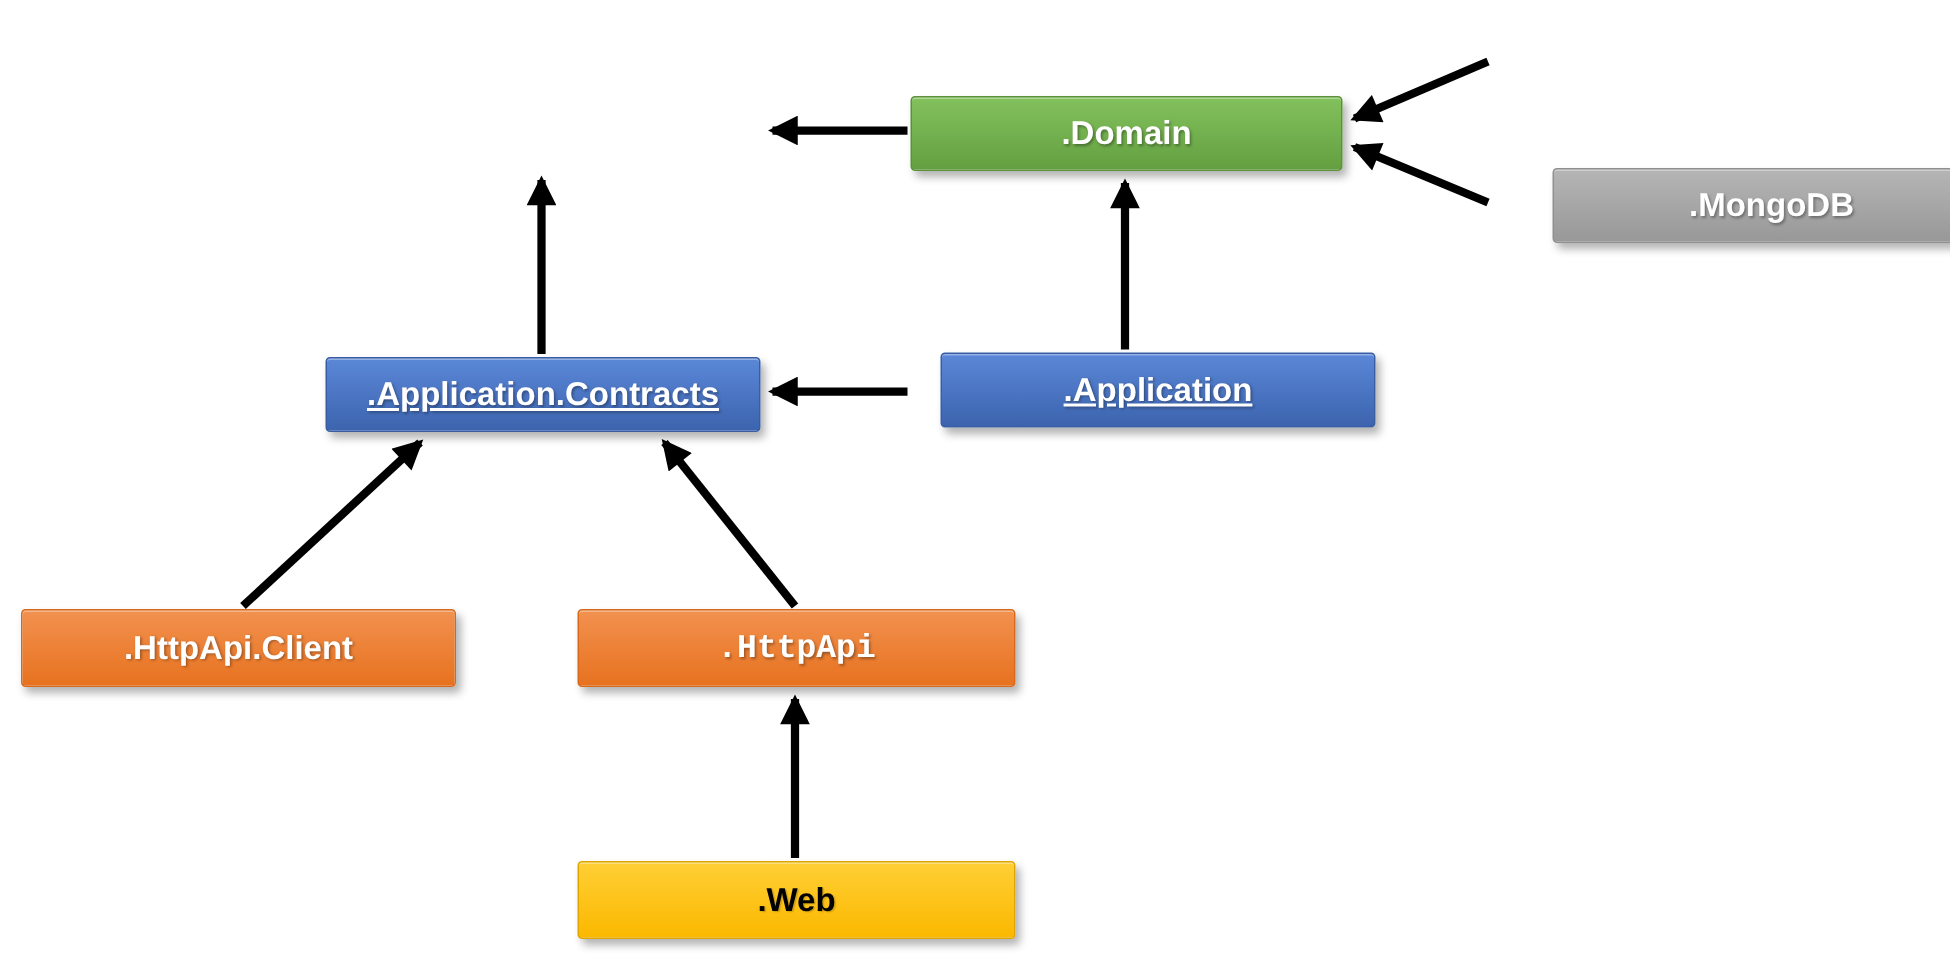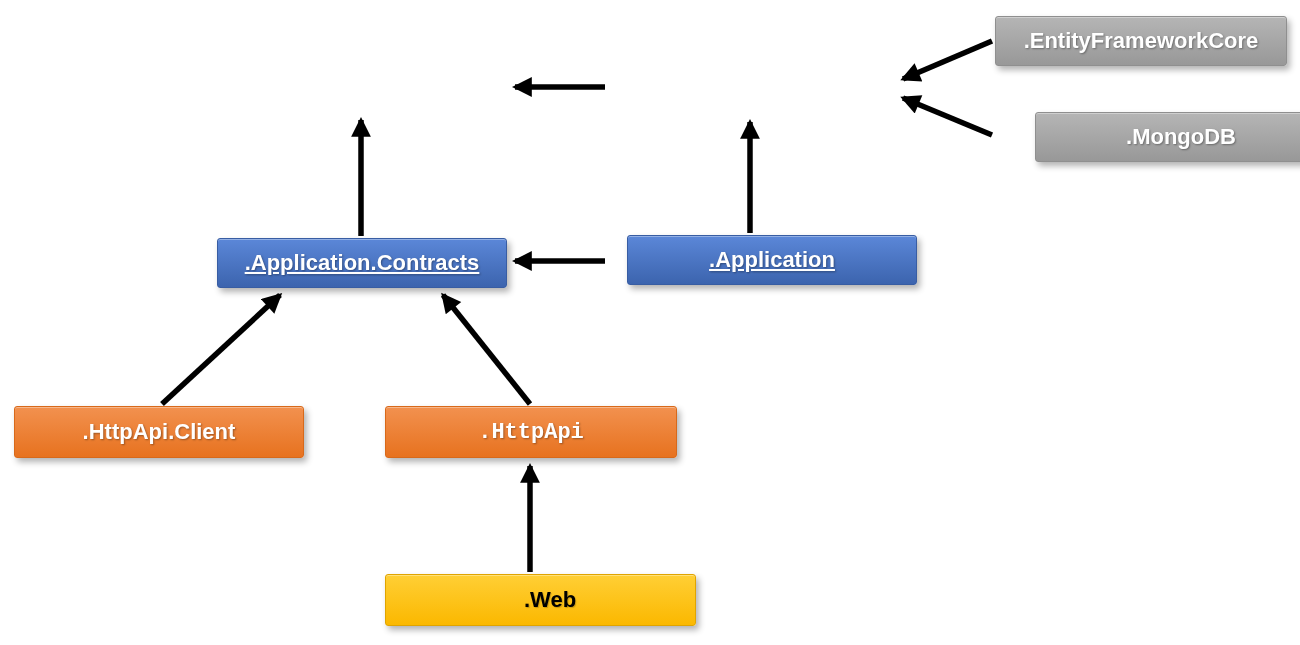--- a/index.html
+++ b/index.html
@@ -23,21 +23,21 @@
     box-shadow: 3px 4px 6px rgba(0,0,0,0.30), inset 0 1px 0 rgba(255,255,255,0.35);
     text-shadow: 1px 1px 2px rgba(0,0,0,0.35);
     white-space: nowrap;
   }
   
   .green  { background: linear-gradient(#83c15d, #639f40); border: 1px solid #5b9138; }
   .blue   { background: linear-gradient(#5b87d8, #3c64ae); border: 1px solid #385da3; text-decoration: underline; }
   .gray   { background: linear-gradient(#b5b5b5, #989898); border: 1px solid #8f8f8f; }
   .orange { background: linear-gradient(#f2914f, #e7721f); border: 1px solid #d8691a; }
   .gold   { background: linear-gradient(#ffcf35, #fbb800); border: 1px solid #e0a400;
-            color: #000000; text-shadow: 1px 1px 1px rgba(0,0,0,0.2); padding-left: 19px; }
+            color: #000000; text-shadow: 1px 1px 1px rgba(0,0,0,0.2); }
 
   
   #n-domain-shared          { left: 218px; top: 62px;  width: 287px; height: 48px; }
   #n-domain                 { left: 607px; top: 64px;  width: 286px; height: 48px; }
   #n-entity-framework-core  { left: 995px; top: 16px;  width: 290px; height: 48px; }
   #n-mongodb                { left: 995px; top: 112px; width: 290px; height: 48px; margin-left: 40px; }
   #n-application-contracts  { left: 217px; top: 238px; width: 288px; height: 48px; }
   #n-application            { left: 627px; top: 235px; width: 288px; height: 48px; }
   #n-httpapi-client         { left: 14px;  top: 406px; width: 288px; height: 50px; }
   #n-httpapi                { left: 385px; top: 406px; width: 290px; height: 50px; font-family: Liberation Mono, monospace; }
@@ -67,22 +67,22 @@
     <line x1="992" y1="135" x2="903" y2="98" marker-end="url(#ah)"></line>
     <line x1="361" y1="236" x2="361" y2="120" marker-end="url(#ah)"></line>
     <line x1="750" y1="233" x2="750" y2="122" marker-end="url(#ah)"></line>
     <line x1="605" y1="261" x2="515" y2="261" marker-end="url(#ah)"></line>
     <line x1="162" y1="404" x2="280" y2="295" marker-end="url(#ah)"></line>
     <line x1="530" y1="404" x2="443" y2="295" marker-end="url(#ah)"></line>
     <line x1="530" y1="572" x2="530" y2="466" marker-end="url(#ah)"></line>
   </svg>
 
 
+  <div class="node green" id="n-domain">.Domain</div>
 
-  <div class="node gray" id="n-entity-framework-core">.EntityFrameworkCore</div>
 
   <div class="node gray" id="n-mongodb">.MongoDB</div>
 
   <div class="node blue" id="n-application-contracts">.Application.Contracts</div>
 
   <div class="node blue" id="n-application">.Application</div>
 
   <div class="node orange" id="n-httpapi-client">.HttpApi.Client</div>
 
   <div class="node orange" id="n-httpapi">.HttpApi</div>

